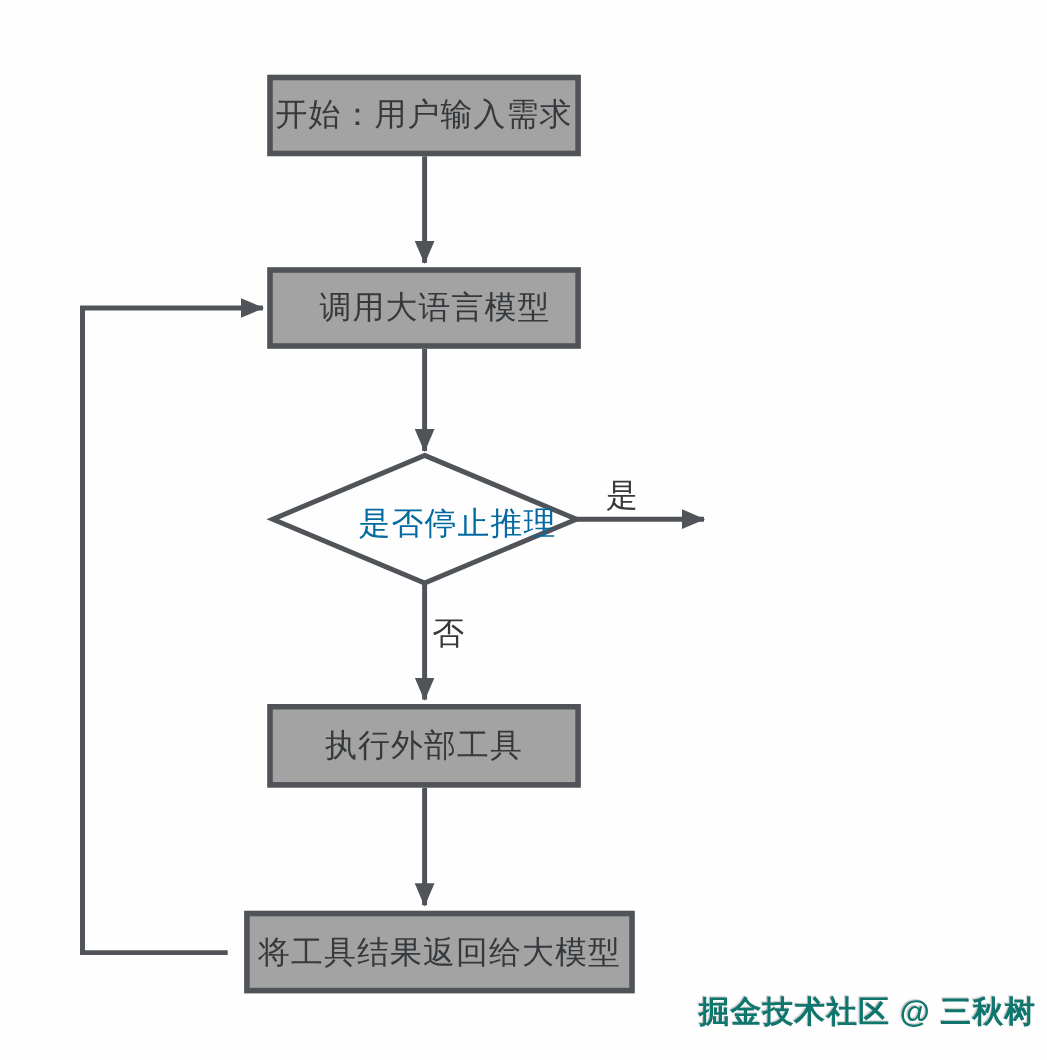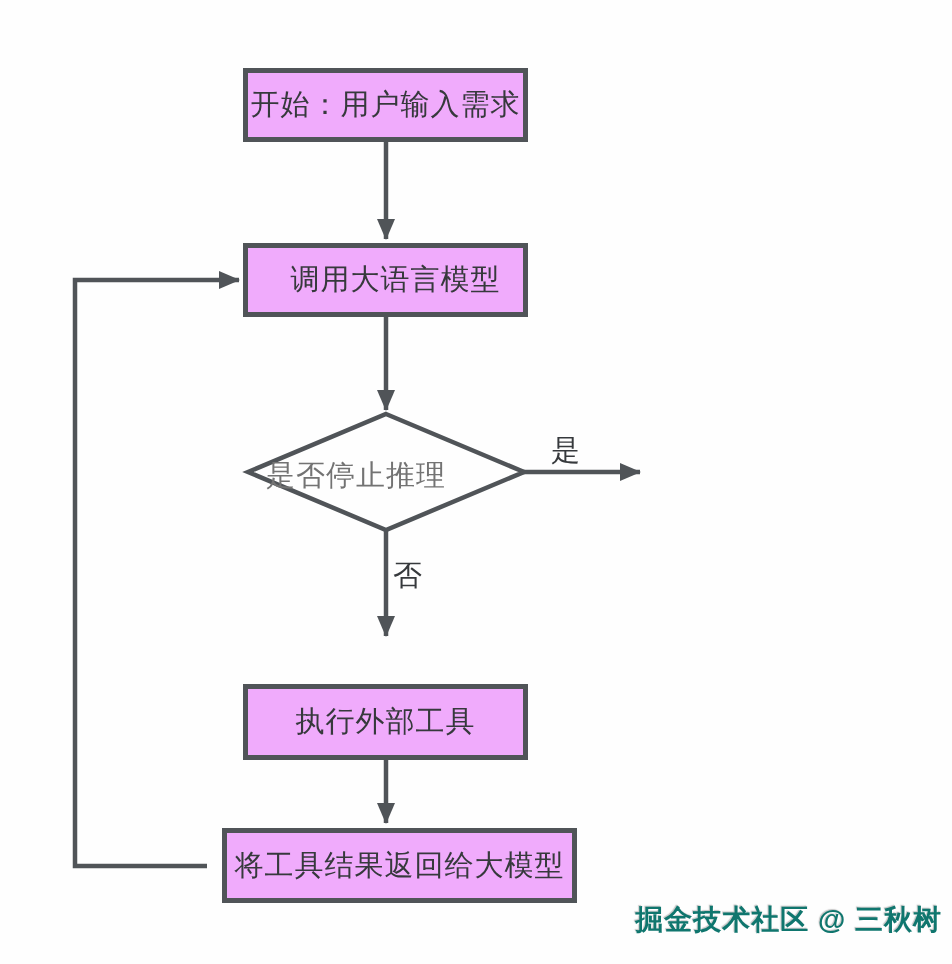--- a/index.html
+++ b/index.html
@@ -25,37 +25,37 @@
   svg.connectors line,
   svg.connectors polyline {
     stroke: #505458;
     stroke-width: 4.5;
     fill: none;
   }
   .node-rect {
     position: absolute;
     box-sizing: border-box;
     border: 5px solid #505458;
-    background: #f0abfc;
+    background: #a3a3a3;
     display: flex;
     align-items: center;
     justify-content: center;
     font-size: 29px;
     color: #36393c;
     letter-spacing: 1px;
     white-space: nowrap;
   }
   .diamond-label {
     position: absolute;
     left: 266px;
     top: 456px;
     width: 240px;
-    text-align: left;
+    text-align: right;
     font-size: 29px;
-    color: #737373;
+    color: #0369a1;
     letter-spacing: 1px;
   }
   .edge-label {
     position: absolute;
     font-size: 29px;
     color: #36393c;
   }
   .edge-label.yes { left: 551px; top: 431px; }
   .edge-label.no  { left: 393px; top: 556px; }
   .watermark {
@@ -97,21 +97,21 @@
     <polygon points="386,414 524,472 386,530 248,472" fill="#fefefe" stroke="#505458" stroke-width="4.5" stroke-linejoin="miter"></polygon>
   </svg>
 
   <div class="node-rect" style="left:243px; top:68px; width:285px; height:74px;">开始：用户输入需求</div>
 
   <div class="node-rect" style="left:243px; top:243px; width:285px; height:74px;padding-left:20px;">调用大语言模型</div>
 
   <div class="diamond-label">是否停止推理</div>
 
 
-  <div class="node-rect" style="left:243px; top:640px; width:285px; height:76px;margin-top:44px;">执行外部工具</div>
+  <div class="node-rect" style="left:243px; top:640px; width:285px; height:76px;">执行外部工具</div>
 
   <div class="node-rect" style="left:207px; top:828px; width:355px; height:75px;margin-left:15px;">将工具结果返回给大模型</div>
 
   <div class="edge-label yes">是</div>
 
   <div class="edge-label no">否</div>
 
   <div class="watermark">掘金技术社区 @ 三秋树</div>
 
 </div>

